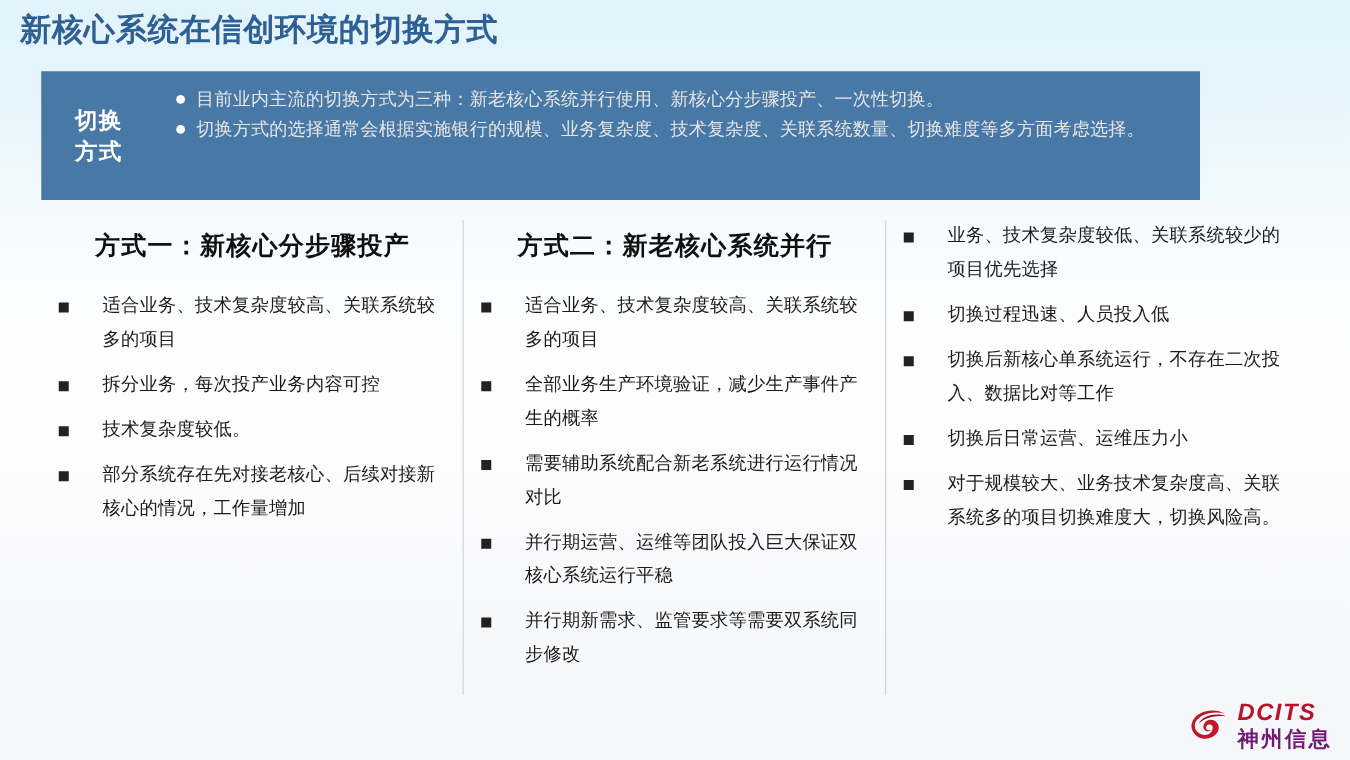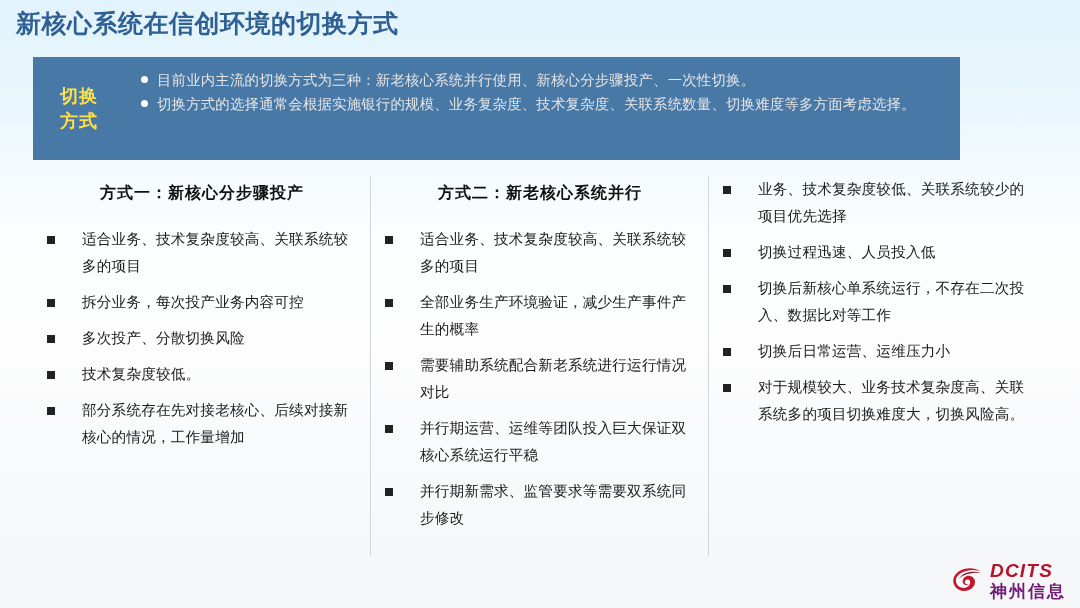--- a/index.html
+++ b/index.html
@@ -46,21 +46,21 @@
     display: flex;
     align-items: stretch;
   }
   .banner-label {
     width: 92px;
     flex: 0 0 92px;
     display: flex;
     flex-direction: column;
     align-items: center;
     justify-content: center;
-    color: #fde047;
+    color: #ffffff;
     font-size: 18px;
     font-weight: bold;
     line-height: 1.35;
     letter-spacing: 1px;
   }
   .banner-body {
     flex: 1 1 auto;
     padding: 11px 14px 8px 16px;
     display: flex;
     flex-direction: column;
@@ -106,21 +106,21 @@
     position: absolute;
     right: 0;
     top: 0;
     width: 1px;
     height: 380px;
     background: #d3d5d9;
   }
 
   .col-head {
     text-align: center;
-    font-size: 16px;
+    font-size: 20px;
     font-weight: bold;
     color: #101010;
     letter-spacing: 1px;
     margin: 7px 0 22px 0;
     white-space: nowrap;
   }
 
   .bullets {
     list-style: none;
   }
@@ -206,24 +206,20 @@
   <div class="col col-1">
     <div class="col-head">方式一：新核心分步骤投产</div>
     <div class="bullets">
       <div class="bullet">
         <span class="bullet-mark"></span>
         <span class="bullet-text">适合业务、技术复杂度较高、关联系统较多的项目</span>
       </div>
       <div class="bullet">
         <span class="bullet-mark"></span>
         <span class="bullet-text">拆分业务，每次投产业务内容可控</span>
-      </div>
-      <div class="bullet">
-        <span class="bullet-mark"></span>
-        <span class="bullet-text">多次投产、分散切换风险</span>
       </div>
       <div class="bullet">
         <span class="bullet-mark"></span>
         <span class="bullet-text">技术复杂度较低。</span>
       </div>
       <div class="bullet">
         <span class="bullet-mark"></span>
         <span class="bullet-text">部分系统存在先对接老核心、后续对接新核心的情况，工作量增加</span>
       </div>
     </div>

